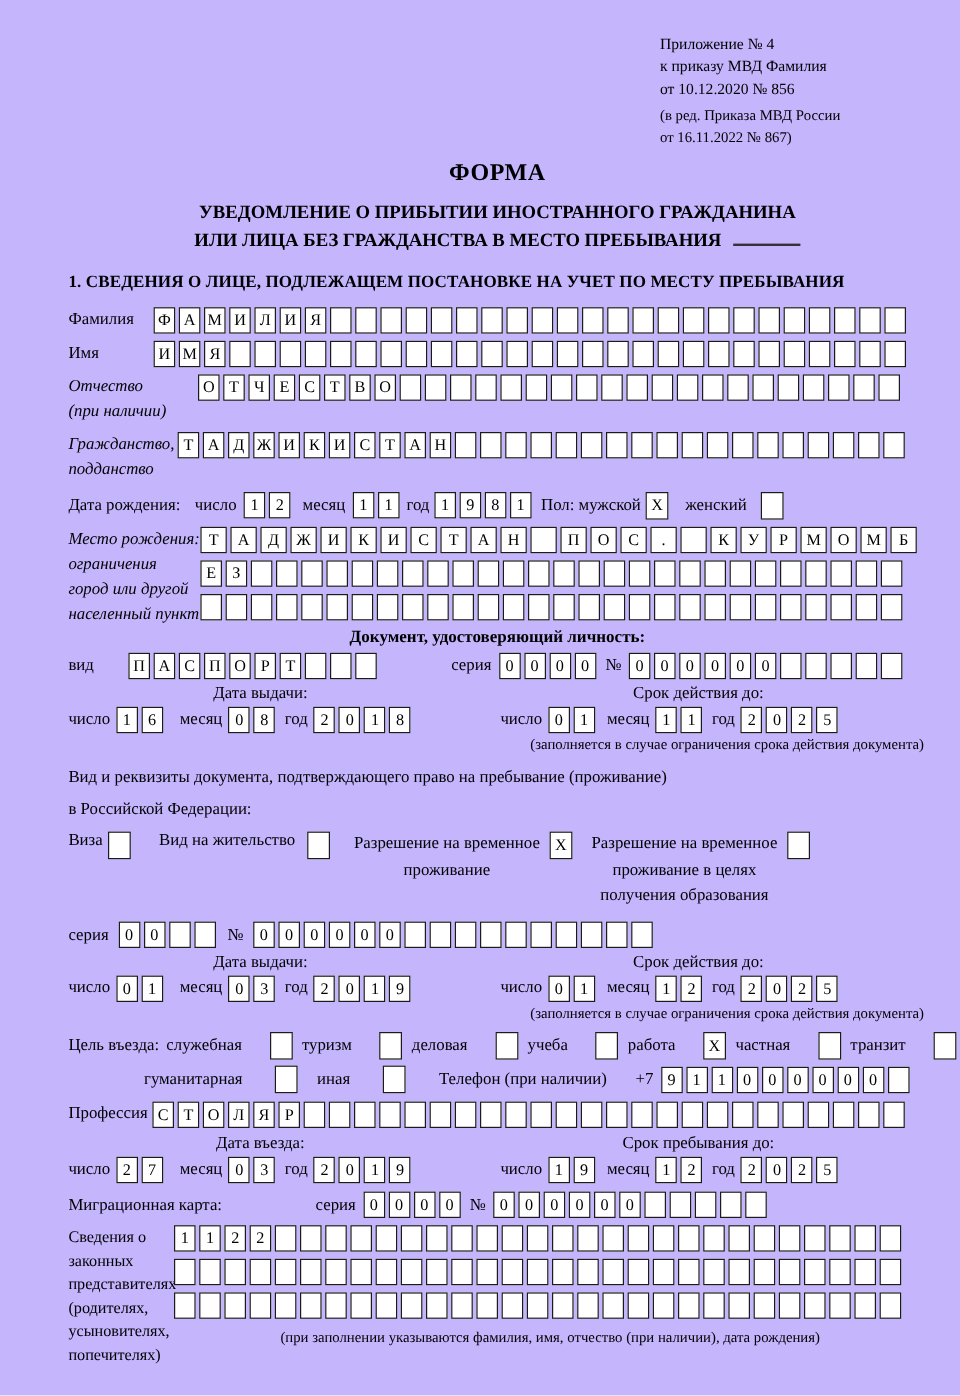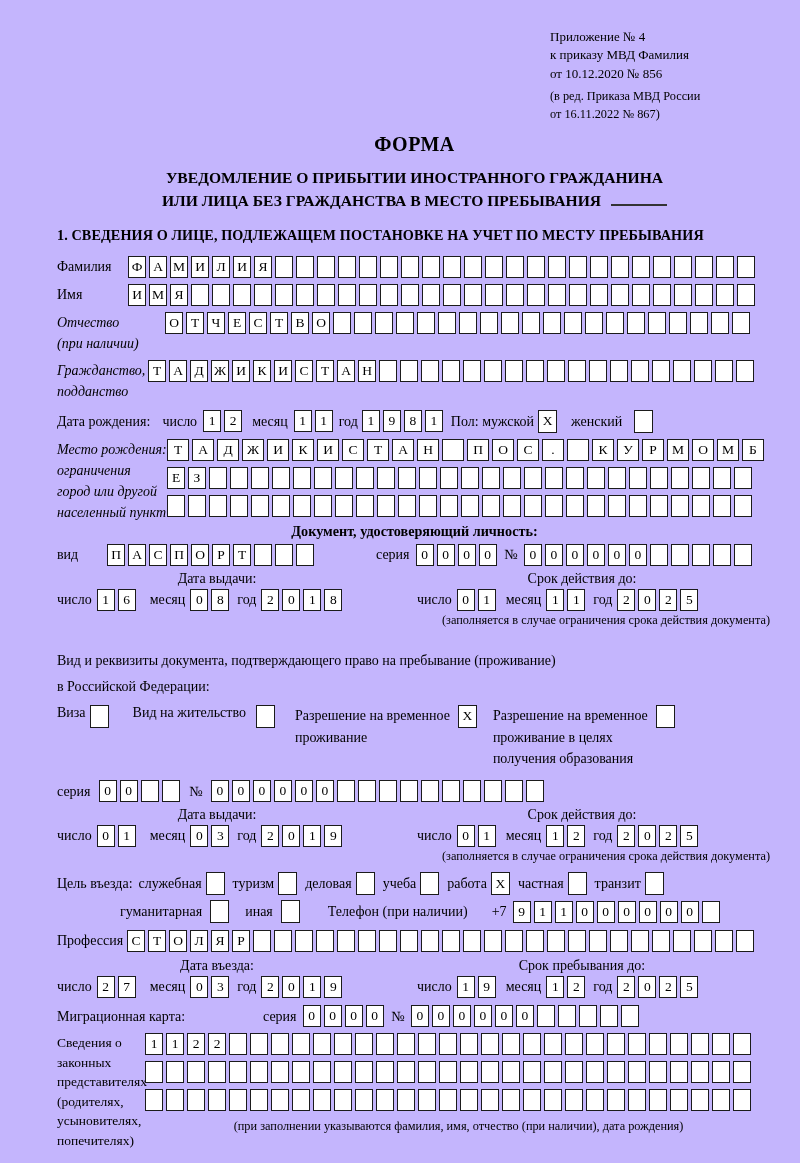--- a/index.html
+++ b/index.html
@@ -38,27 +38,27 @@
   
   .capline{display:flex;margin-top:5px;}
   .capline .c1{width:320px;text-align:center;}
   .capline .c2{width:330px;text-align:center;margin-left:40px;}
   .dline{display:flex;align-items:center;margin-top:2px;}
   .dline .g1{width:320px;display:flex;align-items:center;}
   .dline .g2{margin-left:40px;display:flex;align-items:center;}
   .dg{display:flex;align-items:center;}
   .dg .dlabel{margin-right:5px;}
   .note{text-align:right;font-size:12.3px;margin-top:2px;padding-right:2px;}
-  .para{margin-top:20px;line-height:1.9;}
+  .para{margin-top:8px;line-height:1.9;}
   
   .permit-row{display:flex;align-items:flex-start;margin-top:4px;}
   .popt{display:flex;align-items:flex-start;}
-  .ptext{line-height:1.55;}
+  .ptext{text-align:center;line-height:1.55;}
   
-  .pair{display:flex;align-items:center;}
+  .pair{display:flex;align-items:center;gap:19px;}
   .pair .plab{margin-right:4px;}
   
   .rep-label{width:88px;flex-shrink:0;font-size:13.5px;line-height:1.45;}
   .rep-note{text-align:center;font-size:12.3px;margin-top:8px;font-family:Liberation Serif, serif;}
 </style>
 </head>
 <body>
 
 <div class="page">
 

